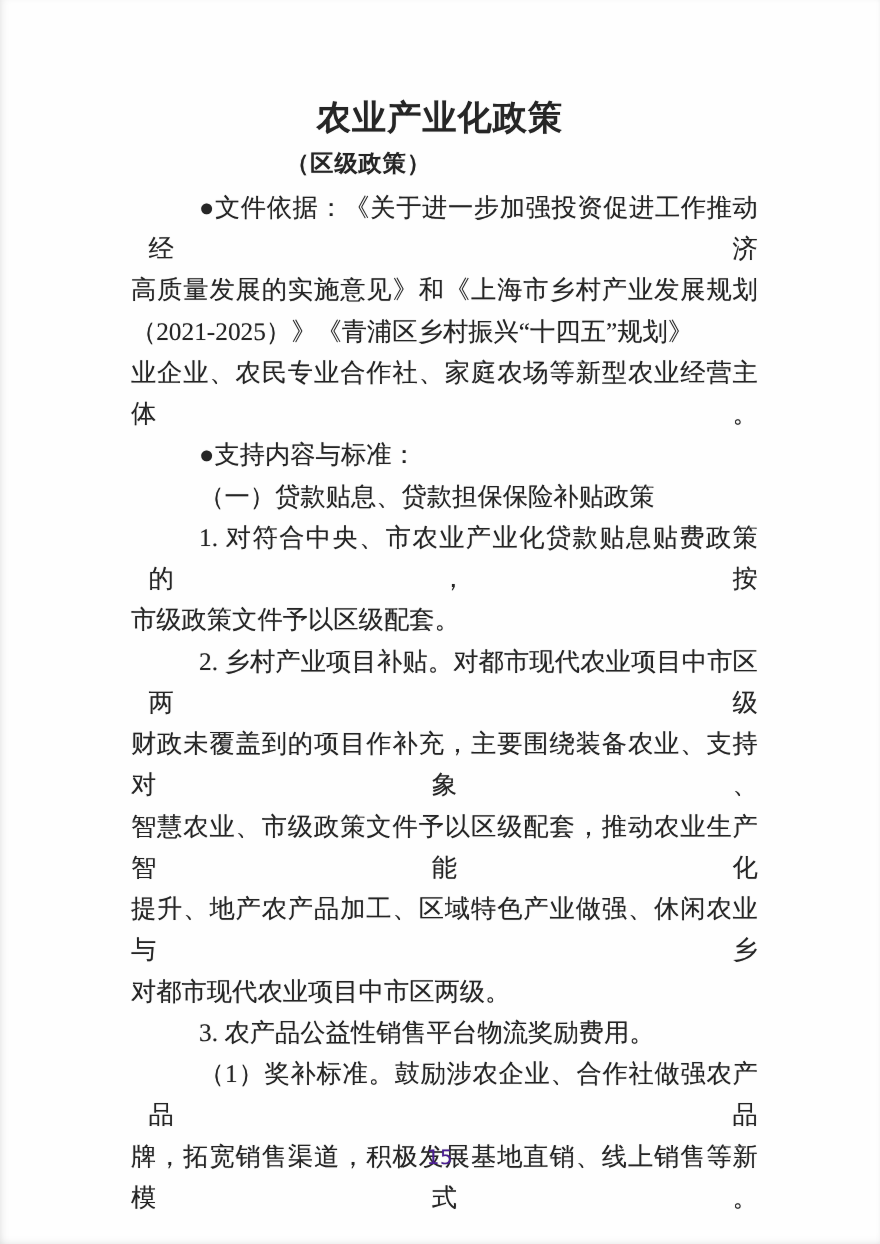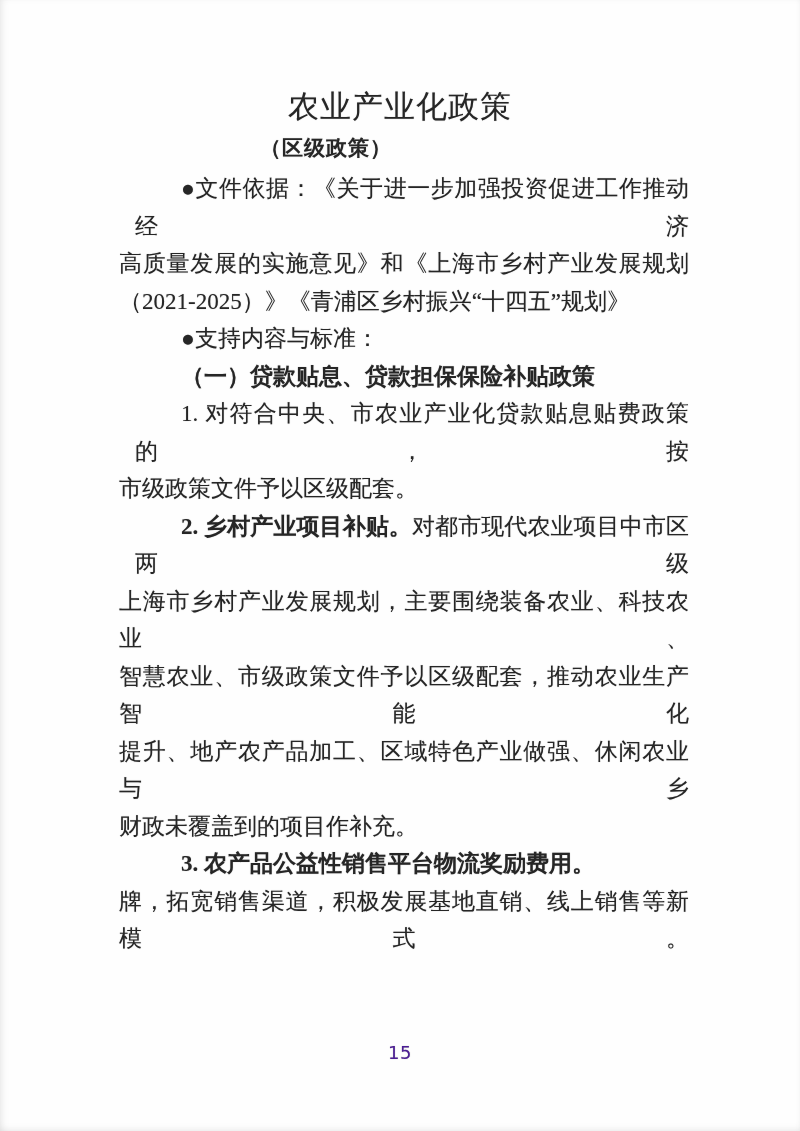--- a/index.html
+++ b/index.html
@@ -23,21 +23,21 @@
   .ink {
     text-shadow: 0 0 1px rgba(45,45,45,0.40);
   }
   .doc-title {
     position: absolute;
     top: 88px;
     left: 0;
     width: 800px;
     text-align: center;
     font-size: 31px;
-    font-weight: normal;
+    font-weight: bold;
     letter-spacing: 1px;
     line-height: 38px;
   }
   .doc-subtitle {
     position: absolute;
     top: 133px;
     left: 0;
     width: 652px;
     text-align: center;
     font-size: 21px;
@@ -64,21 +64,21 @@
   }
   .line.indent {
     padding-left: 46px;
     margin-left: 16px;
   }
   .line.just.indent {
     padding-left: 0;
     text-indent: 46px;
   }
   .line b {
-    font-weight: bold;
+    font-weight: normal;
   }
   .page-number {
     position: absolute;
     top: 1042px;
     left: 0;
     width: 800px;
     text-align: center;
     font-family: "DejaVu Sans", "Liberation Sans", sans-serif;
     font-size: 18px;
     color: #4c1d95;
@@ -91,28 +91,30 @@
 <div class="page">
 
   <div class="doc-title ink">农业产业化政策</div>
 
   <div class="doc-subtitle ink">（区级政策）</div>
 
   <div class="doc-body ink">
       <div class="line indent just">●文件依据：《关于进一步加强投资促进工作推动经济</div>
       <div class="line just">高质量发展的实施意见》和《上海市乡村产业发展规划</div>
       <div class="line">（2021-2025）》《青浦区乡村振兴“十四五”规划》</div>
+      <div class="line just">业企业、农民专业合作社、家庭农场等新型农业经营主体。</div>
       <div class="line indent">●支持内容与标准：</div>
       <div class="line indent"><b>（一）贷款贴息、贷款担保保险补贴政策</b></div>
       <div class="line indent just">1. 对符合中央、市农业产业化贷款贴息贴费政策的，按</div>
       <div class="line">市级政策文件予以区级配套。</div>
       <div class="line indent just"><b>2. 乡村产业项目补贴。</b>对都市现代农业项目中市区两级</div>
-      <div class="line just">上海市乡村产业发展规划，主要围绕装备农业、科技农业、</div>
+      <div class="line just">财政未覆盖到的项目作补充，主要围绕装备农业、支持对象、</div>
       <div class="line just">智慧农业、市级政策文件予以区级配套，推动农业生产智能化</div>
       <div class="line just">提升、地产农产品加工、区域特色产业做强、休闲农业与乡</div>
-      <div class="line">财政未覆盖到的项目作补充。</div>
+      <div class="line">对都市现代农业项目中市区两级。</div>
       <div class="line indent"><b>3. 农产品公益性销售平台物流奖励费用。</b></div>
+      <div class="line indent just">（1）奖补标准。鼓励涉农企业、合作社做强农产品品</div>
       <div class="line just">牌，拓宽销售渠道，积极发展基地直销、线上销售等新模式。</div>
     </div>
 
   <div class="page-number ink">15</div>
 
 </div>
 
 </body></html>

